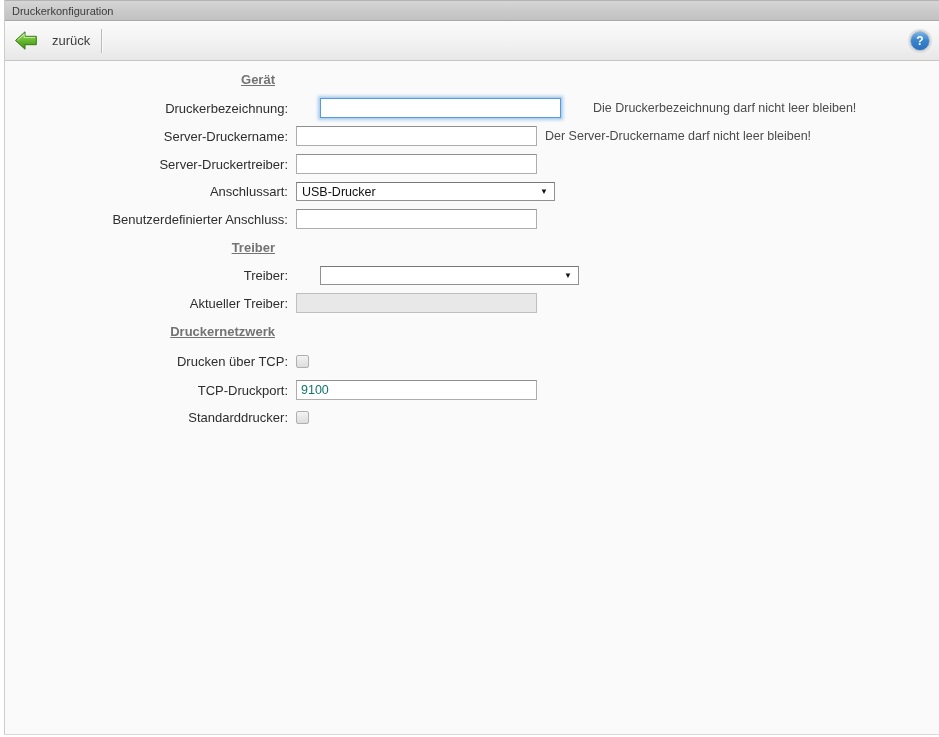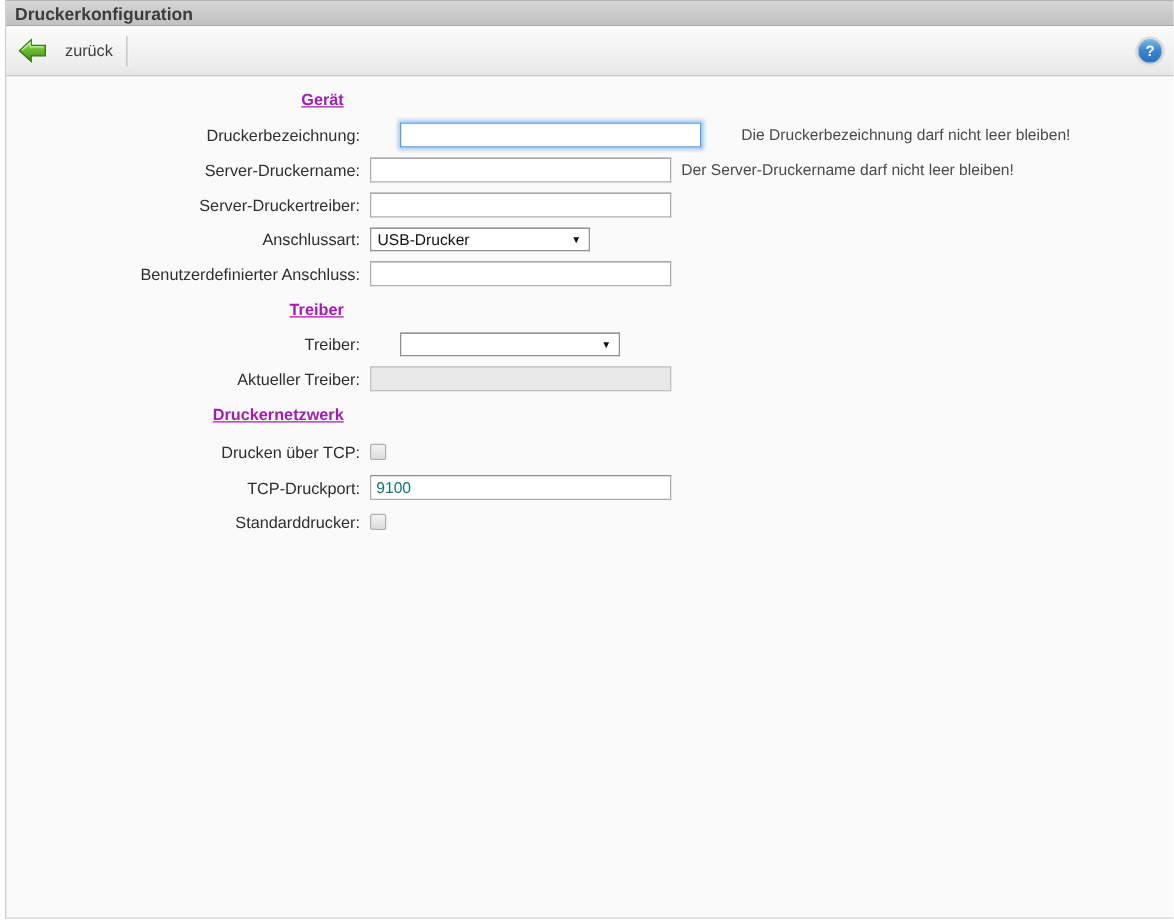--- a/index.html
+++ b/index.html
@@ -19,22 +19,22 @@
   .titlebar {
     height: 21px;
     background: linear-gradient(180deg, #d6d6d6 0%, #c9c9c9 55%, #c2c2c2 100%);
     border-top: 1px solid #b3b3b3;
     border-bottom: 1px solid #a9a9a9;
     display: flex;
     align-items: center;
     padding-left: 7px;
   }
   .titlebar .title {
-    font-size: 14px;
-    font-weight: bold;
+    font-size: 11px;
+    font-weight: normal;
     color: #3c3c3c;
   }
 
   
   .toolbar {
     height: 40px;
     background: linear-gradient(180deg, #fbfbfb 0%, #f1f1f1 60%, #e7e7e7 100%);
     border-bottom: 1px solid #c6c6c6;
     display: flex;
     align-items: center;
@@ -85,21 +85,21 @@
     width: 283px;
     flex: none;
     text-align: right;
     font-size: 13px;
     color: #2e2e2e;
   }
   .heading {
     font-weight: bold;
     text-decoration: underline;
     padding-right: 13px;
-    color: #a21caf;
+    color: #737373;
   }
   .ti {
     margin-left: 8px;
     width: 241px;
     height: 20px;
     border: 1px solid #adadad;
     border-top-color: #8f8f8f;
     background: #ffffff;
     font-family: "Liberation Sans", sans-serif;
     font-size: 12.5px;
@@ -110,21 +110,21 @@
   .ti.focused {
     border: 1px solid #549add;
     box-shadow: 0 0 3px 2px rgba(101, 164, 226, 0.55);
   }
   .ti.disabled {
     background: #e8e8e8;
     border-color: #bfbfbf;
   }
   .select-wrap {
     margin-left: 8px;
-    width: 176px;
+    width: 259px;
     height: 19px;
     border: 1px solid #919191;
     border-top-color: #767676;
     background: #ffffff;
     display: flex;
     align-items: center;
     cursor: default;
     position: relative;
   }
   .select-value {

